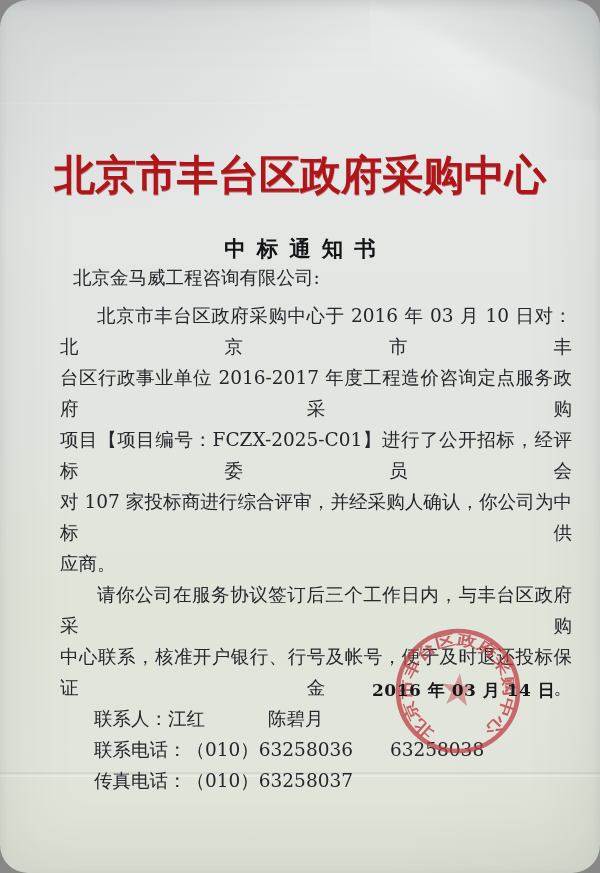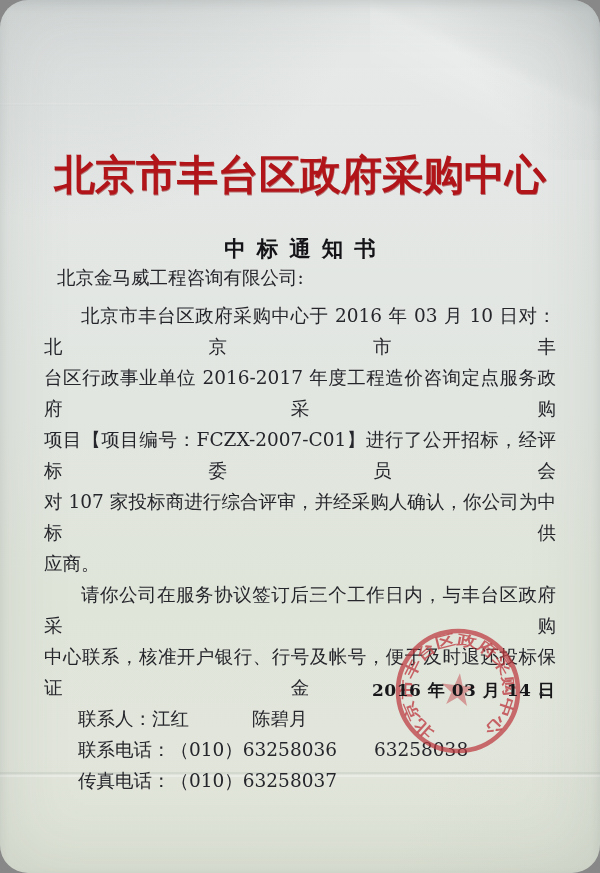--- a/index.html
+++ b/index.html
@@ -45,21 +45,21 @@
     position:absolute;top:201px;left:0;width:100%;text-align:center;
     font-size:16.5px;line-height:20px;font-weight:bold;color:#1e1e23;
   }
   .doc-title{
     position:absolute;top:236px;left:0;width:100%;text-align:center;
     font-size:21.5px;line-height:26px;font-weight:bold;color:#141418;
     letter-spacing:11px;text-indent:11px;
   }
 
   .body-block{
-    position:absolute;left:44px;top:262px;width:512px;
+    position:absolute;left:60px;top:262px;width:512px;
     font-size:18.5px;line-height:31px;color:#25262b;
   }
   .addressee{padding-left:13px;margin-bottom:7px;}
   .ln{min-height:31px;}
   .jl{text-align:justify;text-align-last:justify;}
   .ind{text-indent:37px;}
   .contact{padding-left:34px;}
   .gap-name{display:inline-block;width:63px;}
   .gap-phone{display:inline-block;width:37px;}
 
@@ -83,21 +83,21 @@
   <div class="org-title">北京市丰台区政府采购中心</div>
 
 
   <div class="doc-title">中标通知书</div>
 
   <div class="body-block">
     <div class="ln addressee">北京金马威工程咨询有限公司:</div>
 
     <div class="ln jl ind">北京市丰台区政府采购中心于 2016 年 03 月 10 日对：北京市丰</div>
     <div class="ln jl">台区行政事业单位 2016-2017 年度工程造价咨询定点服务政府采购</div>
-    <div class="ln jl">项目【项目编号：FCZX-2007-C01】进行了公开招标，经评标委员会</div>
+    <div class="ln jl">项目【项目编号：FCZX-2025-C01】进行了公开招标，经评标委员会</div>
     <div class="ln jl">对 107 家投标商进行综合评审，并经采购人确认，你公司为中标供</div>
     <div class="ln">应商。</div>
     <div class="ln jl ind">请你公司在服务协议签订后三个工作日内，与丰台区政府采购</div>
     <div class="ln jl">中心联系，核准开户银行、行号及帐号，便于及时退还投标保证金。</div>
 
     <div class="ln contact">
       <span>联系人：</span><span>江红</span><span class="gap-name"></span><span>陈碧月</span>
     </div>
 
     <div class="ln contact">

